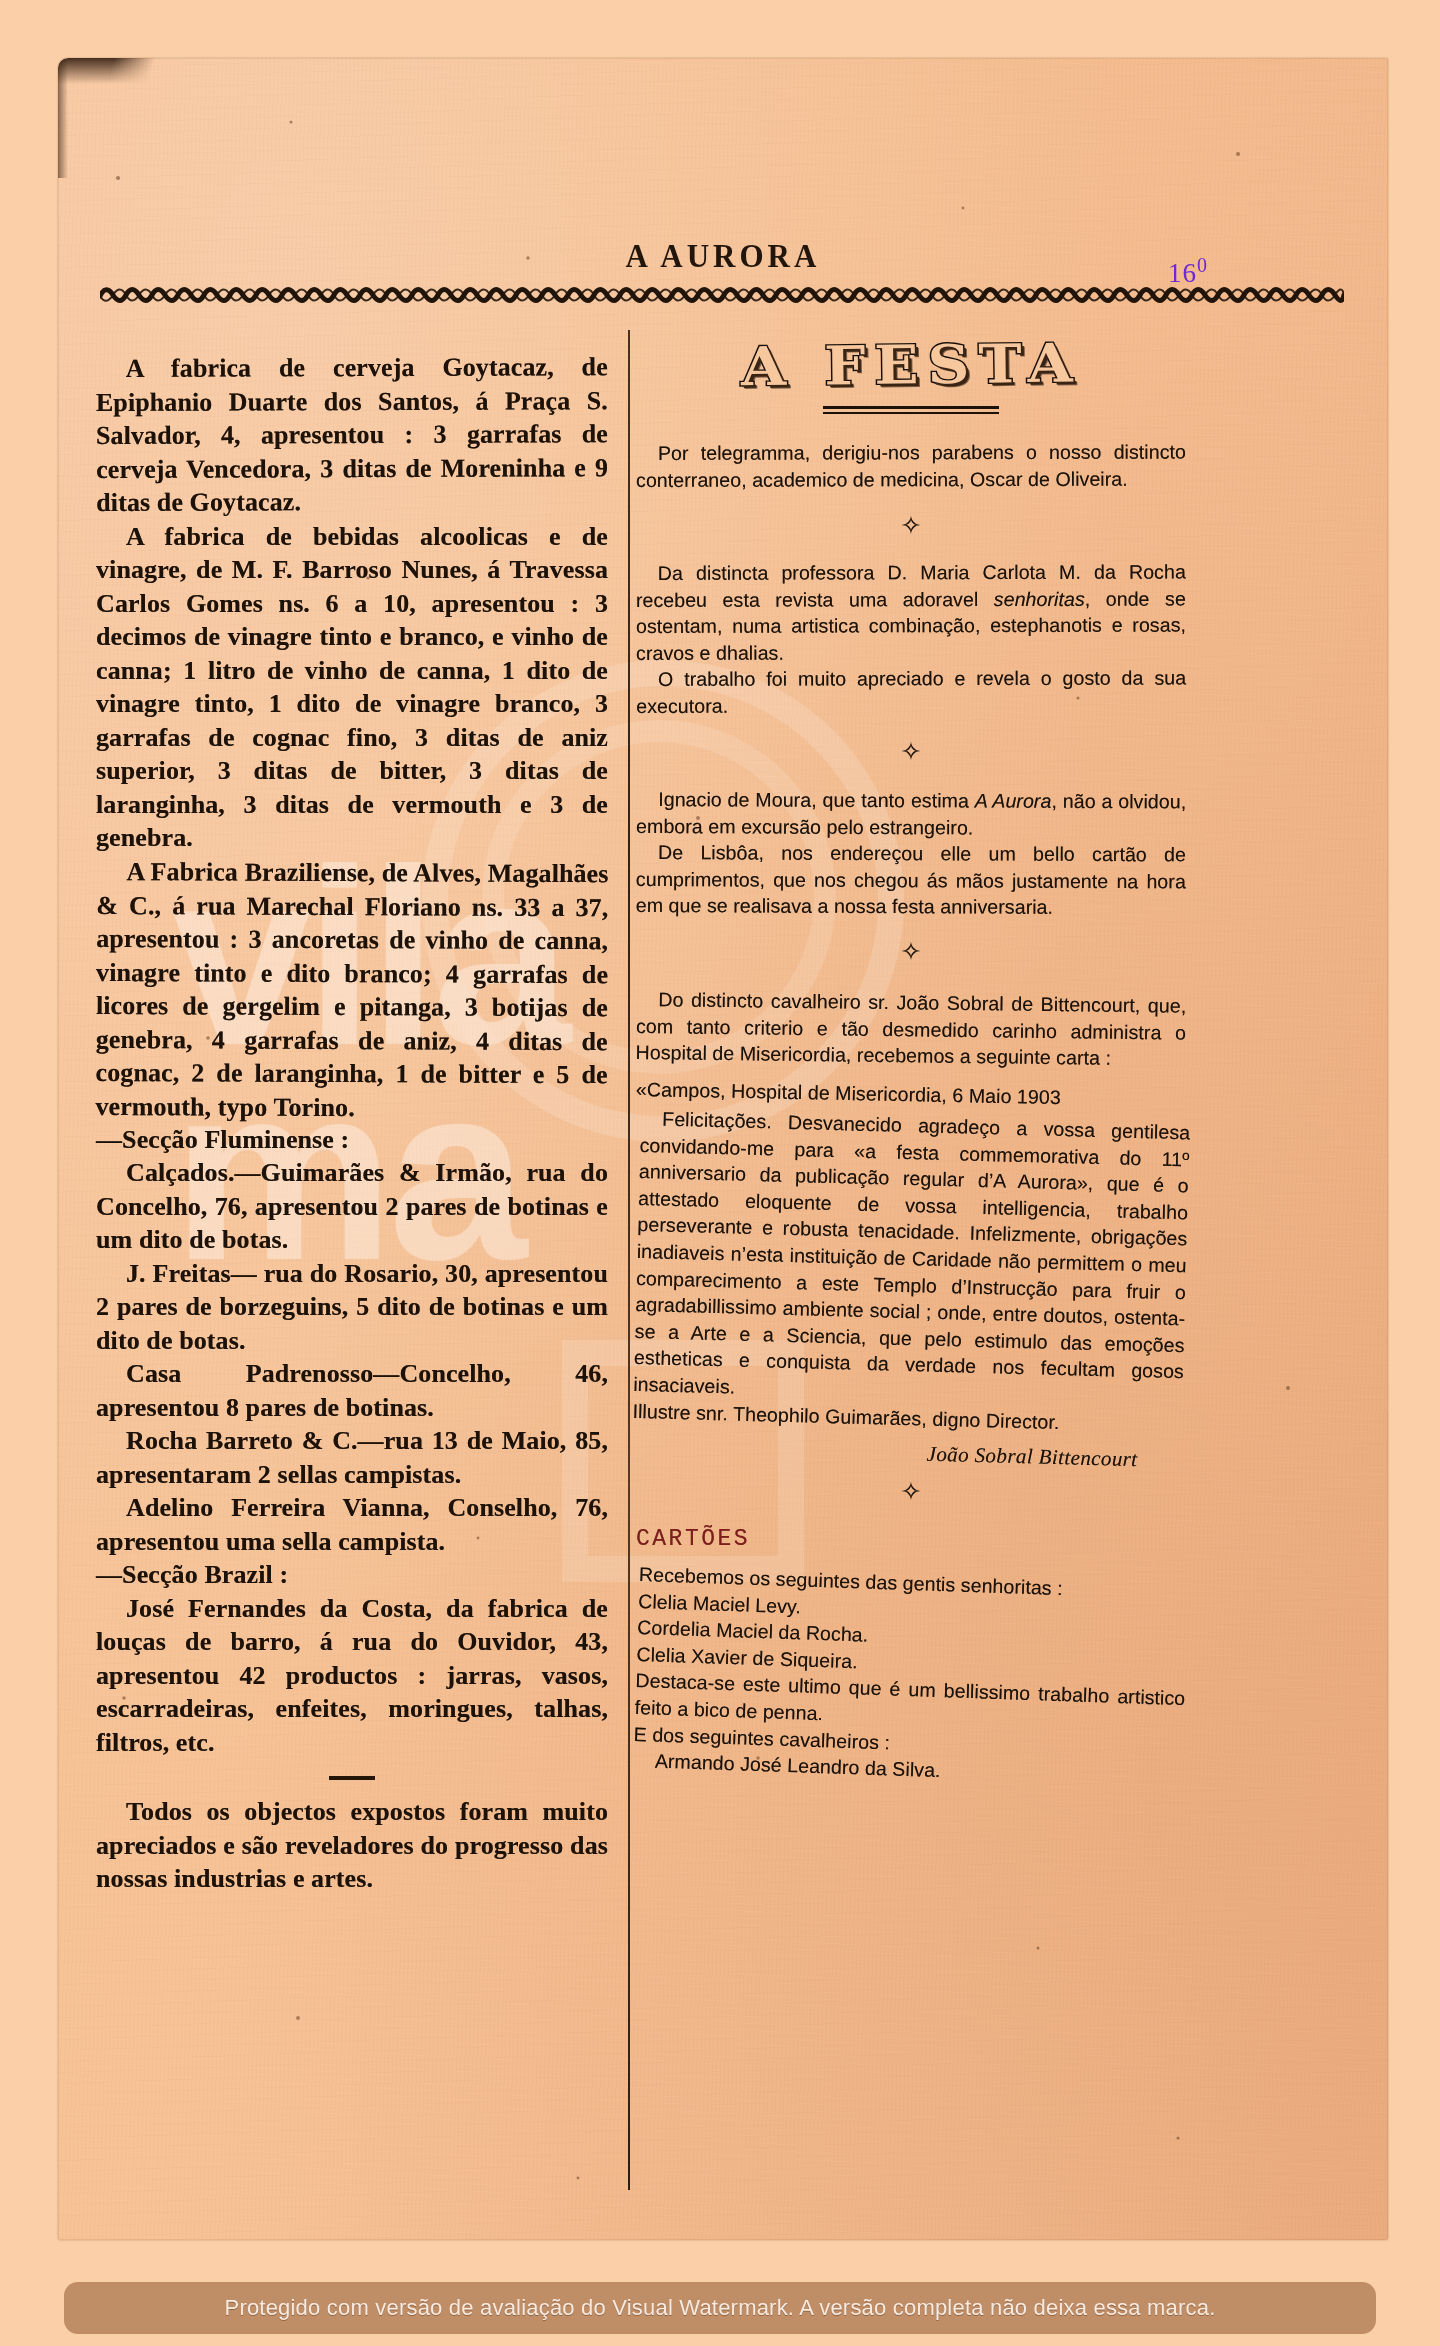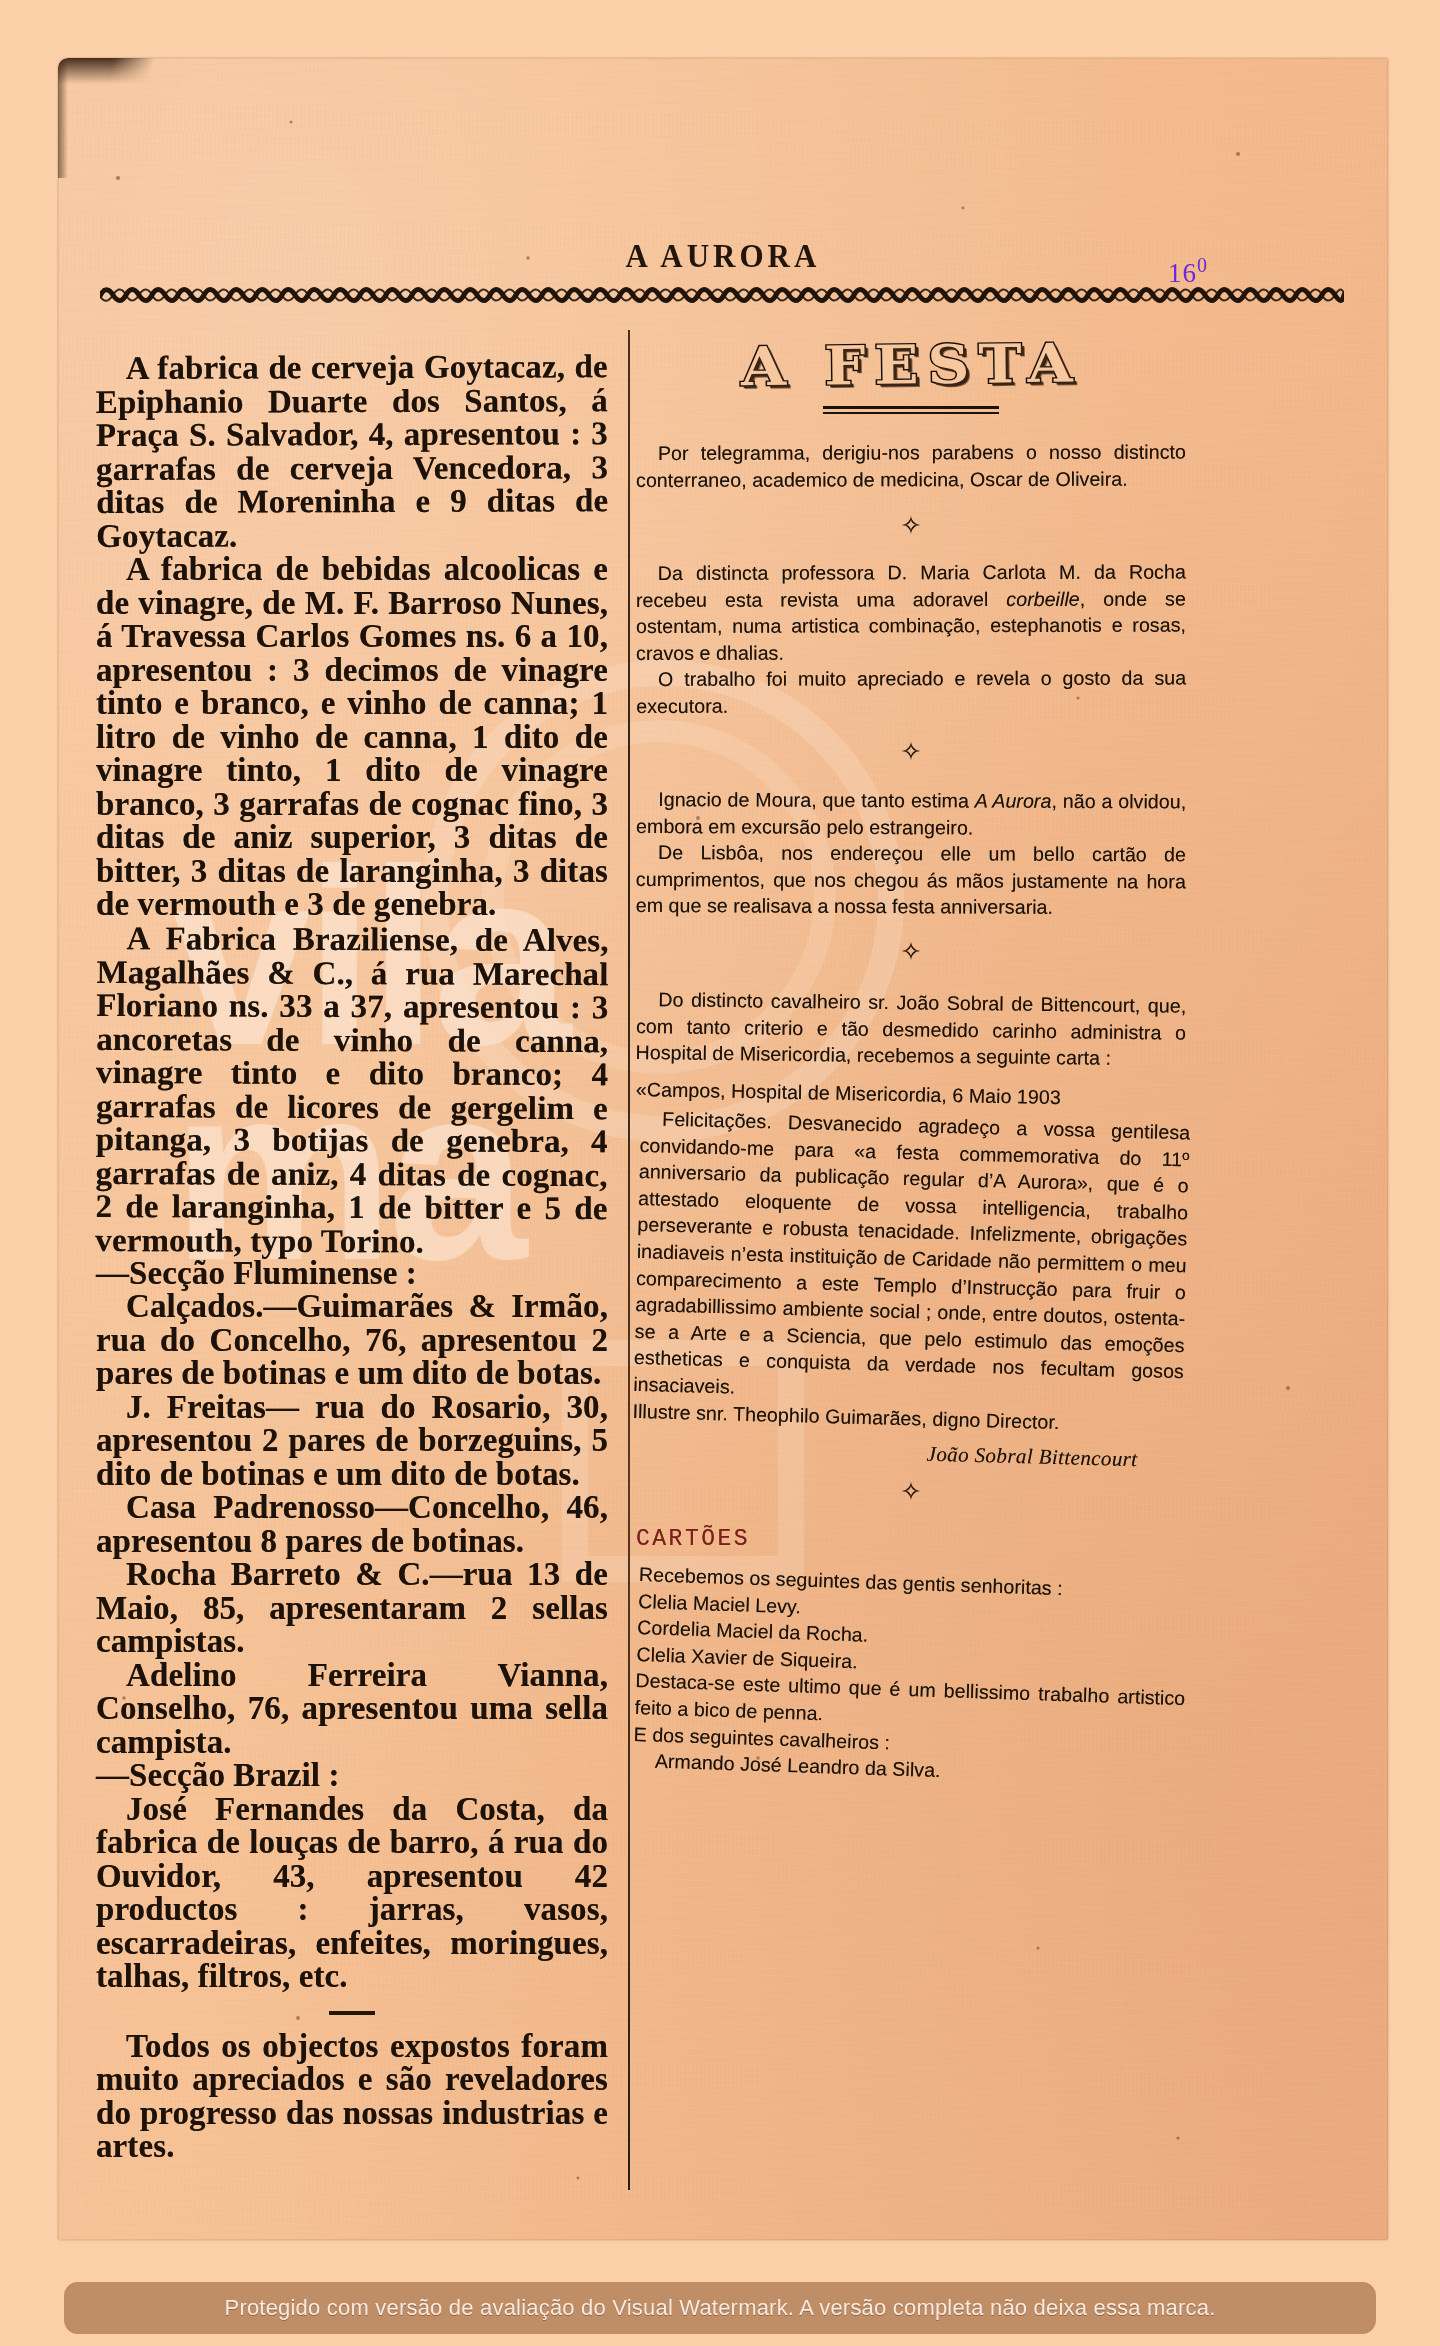--- a/index.html
+++ b/index.html
@@ -95,21 +95,21 @@
   #column-rule{
     position:absolute;left:628px;top:330px;width:2px;height:1860px;
     background:linear-gradient(180deg,#3a2312 0%,#20140a 30%,#4a2c16 62%,#17100a 100%);
     opacity:.92;
   }
 
   #left-column{
     position:absolute;left:96px;top:352px;width:512px;
     color:#1d1209;
     font-family:"Liberation Serif", serif;
-    font-size:33px;line-height:33.5px;
+    font-size:26px;line-height:33.5px;
     text-align:justify;
     font-weight:700;
     letter-spacing:.1px;
     text-shadow:0 0 .4px rgba(30,18,8,.55);
   }
   #left-column p{margin:0;text-indent:30px;}
   #left-column p.noindent{text-indent:0;}
   #left-column .rule-short{
     width:46px;height:4px;background:#241708;margin:17px auto 15px auto;
   }
@@ -267,21 +267,21 @@
   </div>
   <div id="festa-rule"></div>
 
   <div class="blk rot0">
     <p>Por telegramma, derigiu-nos parabens o nosso distincto conterraneo, academico de medicina, Oscar de Oliveira.</p>
   </div>
 
   <div class="ornament">✧</div>
 
   <div class="blk rot0">
-    <p><span>Da distincta professora D. Maria Carlota M. da Rocha recebeu esta revista uma adoravel </span><em class="italic">corbeille</em><span>, onde se ostentam, numa artistica combinação, estephanotis e rosas, cravos e dhalias.</span></p>
+    <p><span>Da distincta professora D. Maria Carlota M. da Rocha recebeu esta revista uma adoravel </span><em class="italic">senhoritas</em><span>, onde se ostentam, numa artistica combinação, estephanotis e rosas, cravos e dhalias.</span></p>
     <p>O trabalho foi muito apreciado e revela o gosto da sua executora.</p>
   </div>
 
   <div class="ornament">✧</div>
 
   <div class="blk rot1">
     <p><span>Ignacio de Moura, que tanto estima </span><em class="italic">A Aurora</em><span>, não a olvidou, embora em excursão pelo estrangeiro.</span></p>
     <p>De Lisbôa, nos endereçou elle um bello cartão de cumprimentos, que nos chegou ás mãos justamente na hora em que se realisava a nossa festa anniversaria.</p>
   </div>
 

